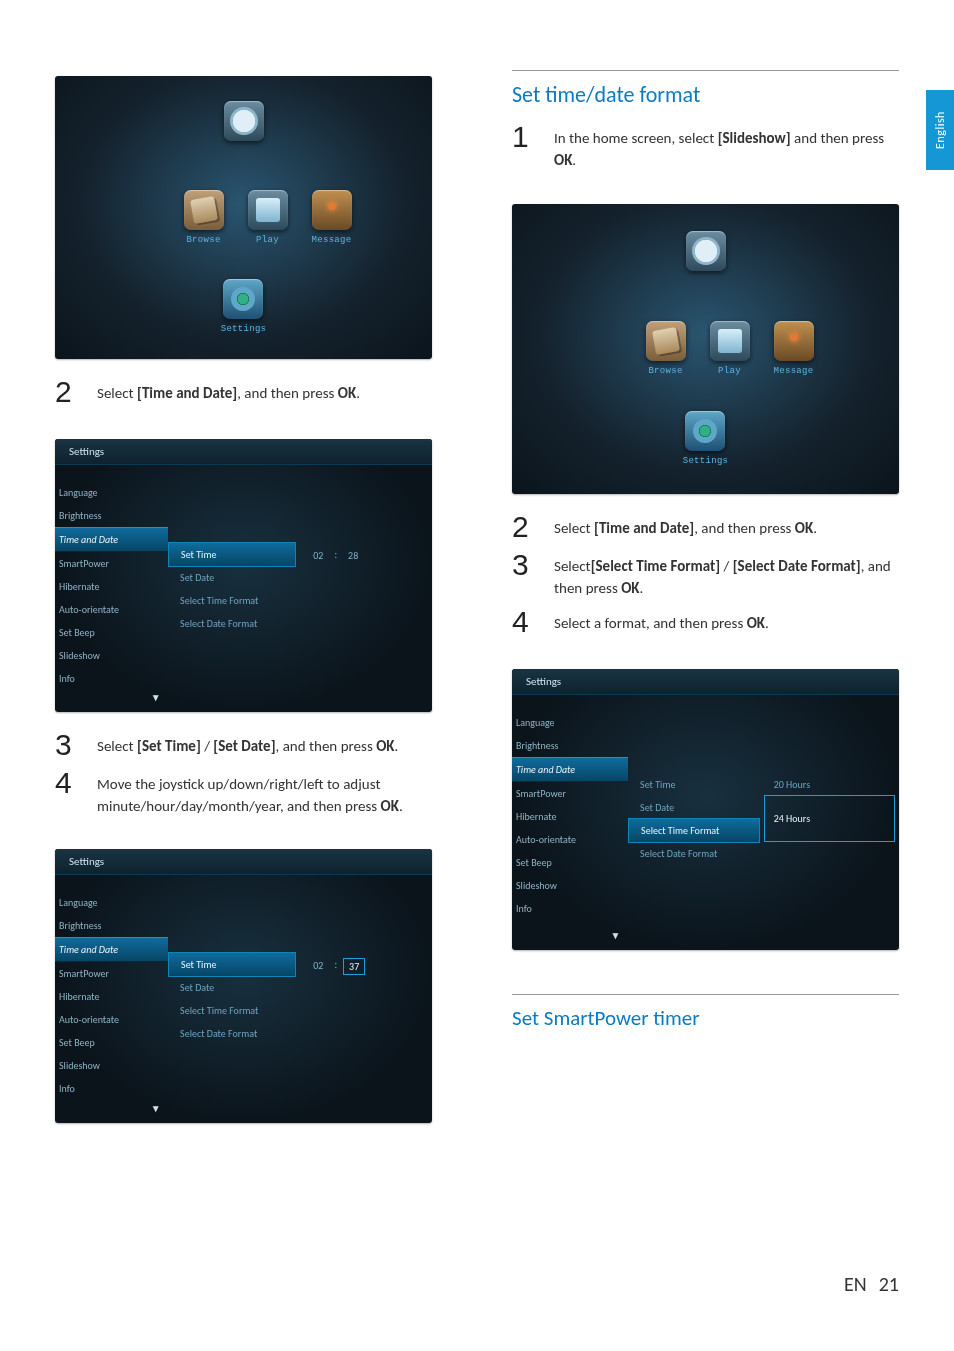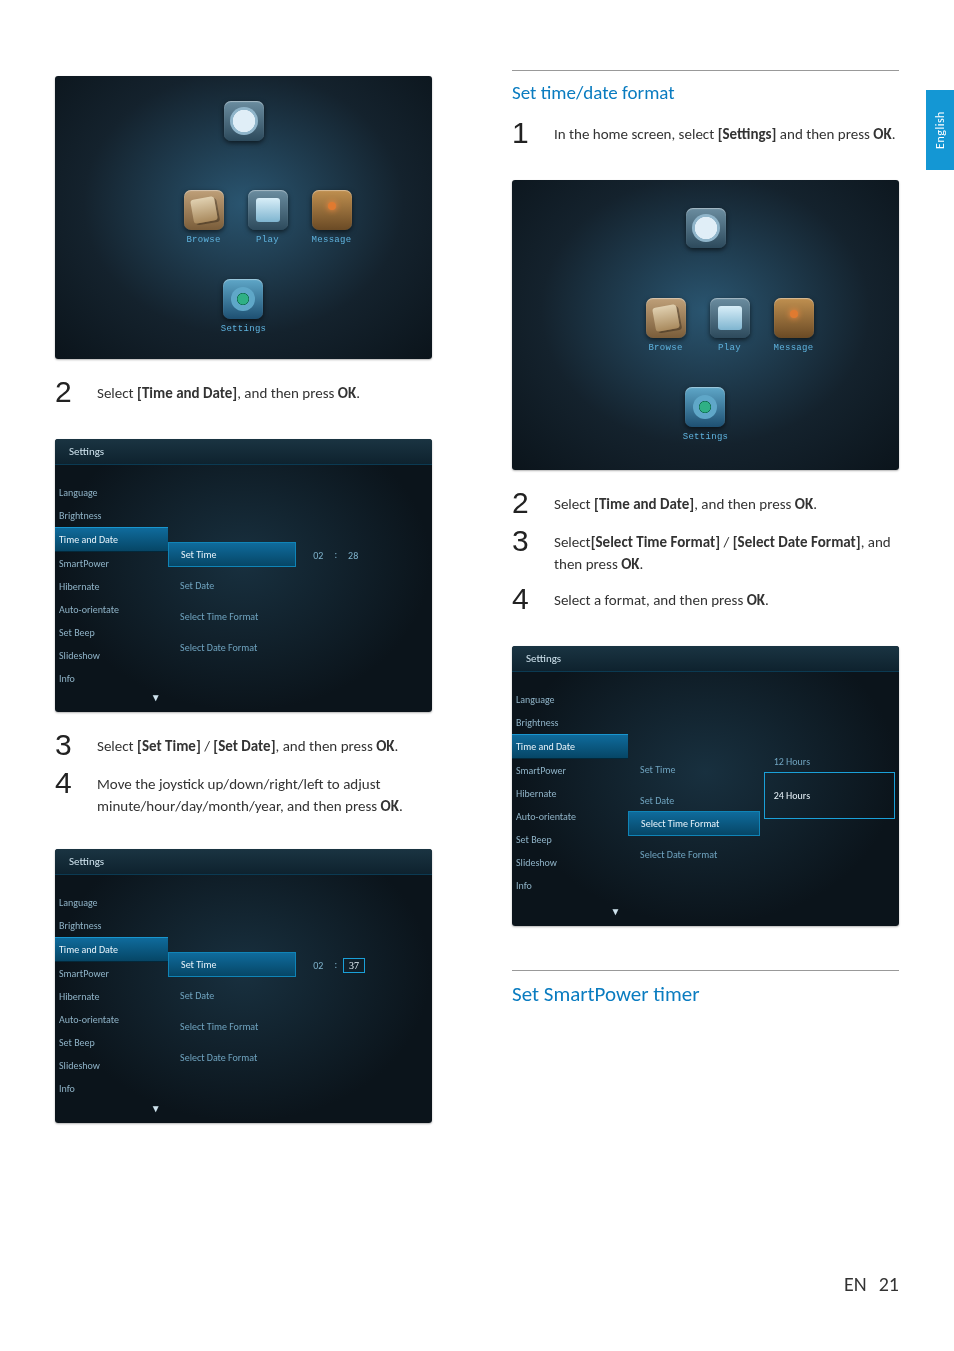--- a/index.html
+++ b/index.html
@@ -26,21 +26,21 @@
     flex-direction: column;
   }
   .col.right { padding: 70px 55px 40px 35px; }
   .rule {
     border-top: 1px solid #999;
     margin-bottom: 10px;
   }
   h2.subheading {
     color: #0a7cc0;
     font-weight: 400;
-    font-size: 19px;
+    font-size: 22px;
     margin-bottom: 14px;
   }
   h1.heading {
     color: #0a7cc0;
     font-weight: 400;
     font-size: 21px;
     margin-bottom: 18px;
   }
   ol.steps { list-style: none; margin-bottom: 18px; }
   ol.steps li {
@@ -126,30 +126,30 @@
   }
   .settings-header {
     position:absolute; top:0; left:0; right:0; height:26px;
     background: linear-gradient(180deg,#1a3442,#0e222e);
     border-bottom:1px solid #0b3a52;
     padding: 6px 14px; color:#cfe3ee; font-size:11px;
   }
   .settings-body{position:absolute;top:26px;left:0;right:0;bottom:0;display:flex;}
   .s-sidebar{width:30%;padding:16px 0 6px;display:flex;flex-direction:column;}
   .s-item{padding:5px 4px;color:#8fb3c7;}
-  .s-item.sel{background:linear-gradient(180deg,#0f6b9c,#064666);color:#e8f3fa;border-top:1px solid #1996cf;border-bottom:1px solid #03283a;}
+  .s-item.sel{background:linear-gradient(180deg,#0f6b9c,#064666);color:#e8f3fa;border-top:1px solid #1996cf;border-bottom:1px solid #03283a;font-style:italic;}
   .s-mid{width:34%;padding:16px 0 6px;display:flex;flex-direction:column;position:relative;}
   .s-mid .spacer{height:62px;}
   .s-right{flex:1;padding:16px 0 6px;position:relative;}
   .s-right .spacer{height:62px;}
-  .mid-item{padding:5px 12px;color:#6fa3bf;margin-top:8px;}
+  .mid-item{padding:5px 12px;color:#6fa3bf;}
   .mid-item.sel{background:linear-gradient(180deg,#0f6b9c,#064666);color:#e8f3fa;border:1px solid #0f84b7;margin:-1px 0;}
   .time-row{padding:5px 12px;color:#7fb3cc;display:flex;gap:6px;}
   .time-cell{padding:1px 5px;}
-  .time-cell.sel{border:1px solid #1aa0d8;color:#e8f3fa;font-family:Liberation Serif, serif;}
+  .time-cell.sel{border:1px solid #1aa0d8;color:#e8f3fa;}
   .opt-item{padding:5px 14px;color:#6fa3bf;}
   .opt-item.sel{border:1px solid #1aa0d8;color:#e8f3fa;margin:-1px 4px;padding:16px 9px;}
   .s-down{position:absolute;bottom:8px;left:28%;transform:translateX(-100%);color:#cfe3ee;font-size:10px;}
 
   
   .side-tab{
     position:absolute; right:0; top:90px; width:28px; height:80px;
     background:#1497d4;
     display:flex;align-items:center;justify-content:center;
   }
@@ -300,21 +300,21 @@
   </div>
 
   <div class="col right">
     <div class="rule"></div>
     <h2 class="subheading">Set time/date format</h2>
 
     <ol class="steps">
       <li>
         <span class="num">1</span>
         <span class="txt">
-          <span>In the home screen, select </span><span class="bold">[Settings]</span><span> and then press </span><span class="bold">OK</span><span>.</span>
+          <span>In the home screen, select </span><span class="bold">[Slideshow]</span><span> and then press </span><span class="bold">OK</span><span>.</span>
         </span>
       </li>
     </ol>
 
     <div class="shot">
       <div class="home-grid">
         <div class="home-row">
           <div class="home-item">
               <div class="home-icon clock"></div>
               <span style="visibility:hidden">Clock</span>
@@ -383,21 +383,21 @@
           <div id="ss-c-mid">
               <div class="mid-item">Set Time</div>
               <div class="mid-item">Set Date</div>
               <div class="mid-item sel">Select Time Format</div>
               <div class="mid-item">Select Date Format</div>
             </div>
         </div>
         <div class="s-right">
           <div class="spacer"></div>
           <div id="ss-c-opts">
-              <div class="opt-item">12 Hours</div>
+              <div class="opt-item">20 Hours</div>
               <div class="opt-item sel">24 Hours</div>
             </div>
         </div>
       </div>
       <div class="s-down">▼</div>
     </div>
 
     <div style="height:26px"></div>
     <div class="rule"></div>
     <h1 class="heading">Set SmartPower timer</h1>

